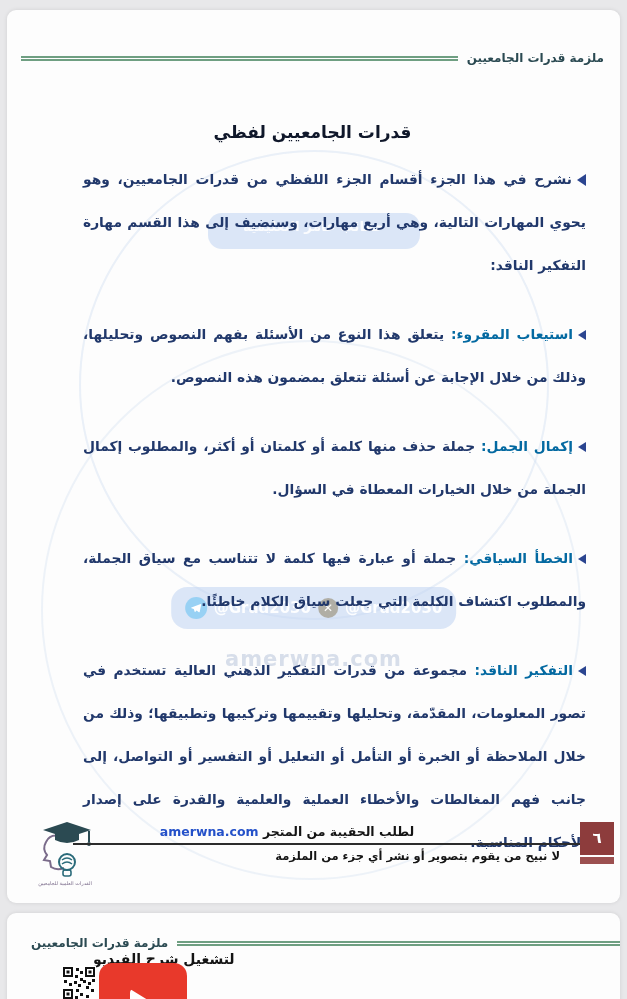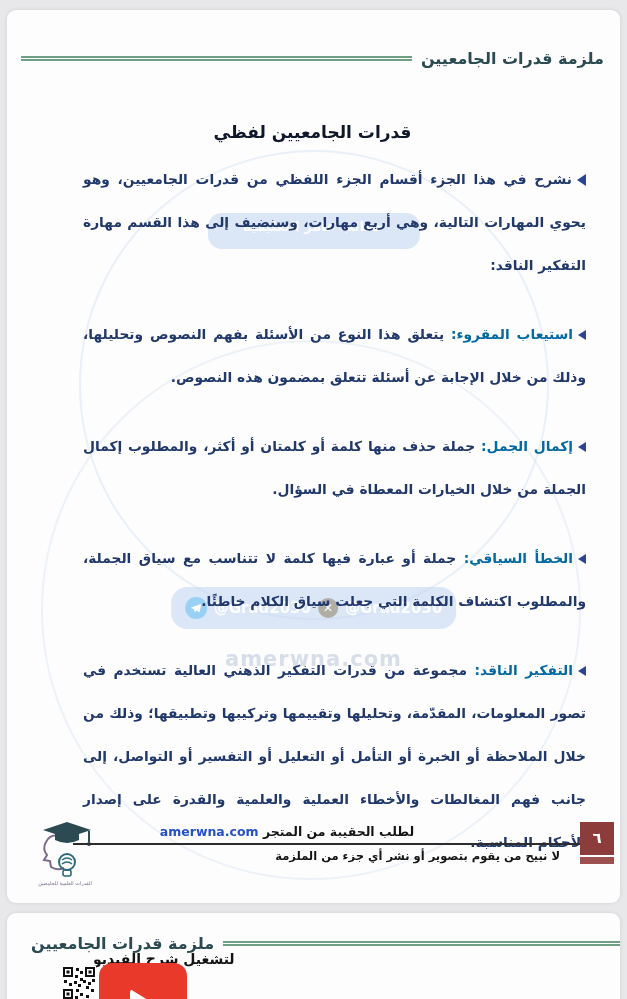--- a/index.html
+++ b/index.html
@@ -14,21 +14,21 @@
   .page1 {
     position:absolute; left:7px; right:7px; top:10px; height:893px;
     background:#fdfdfd; border-radius:9px;
     box-shadow:0 0 4px rgba(0,0,0,.10);
     overflow:hidden;
   }
   .p1-header {
     position:absolute; top:40px; left:14px; right:16px; height:16px;
     display:flex; align-items:center; gap:9px; direction:rtl; z-index:2;
   }
-  .hdr-label { color:#2b4a52; font-size:16px; font-weight:bold; white-space:nowrap; }
+  .hdr-label { color:#2b4a52; font-size:12px; font-weight:bold; white-space:nowrap; }
   .dbl-line {
     flex:1; height:5px;
     background:linear-gradient(#6f9f82 0 2px, #ffffff 2px 3px, #6f9f82 3px 5px);
   }
 
   .p1-content {
     position:absolute; top:112px; left:32px; right:34px; z-index:1;
     direction:rtl; color:#21386b;
   }
   .doc-title {

